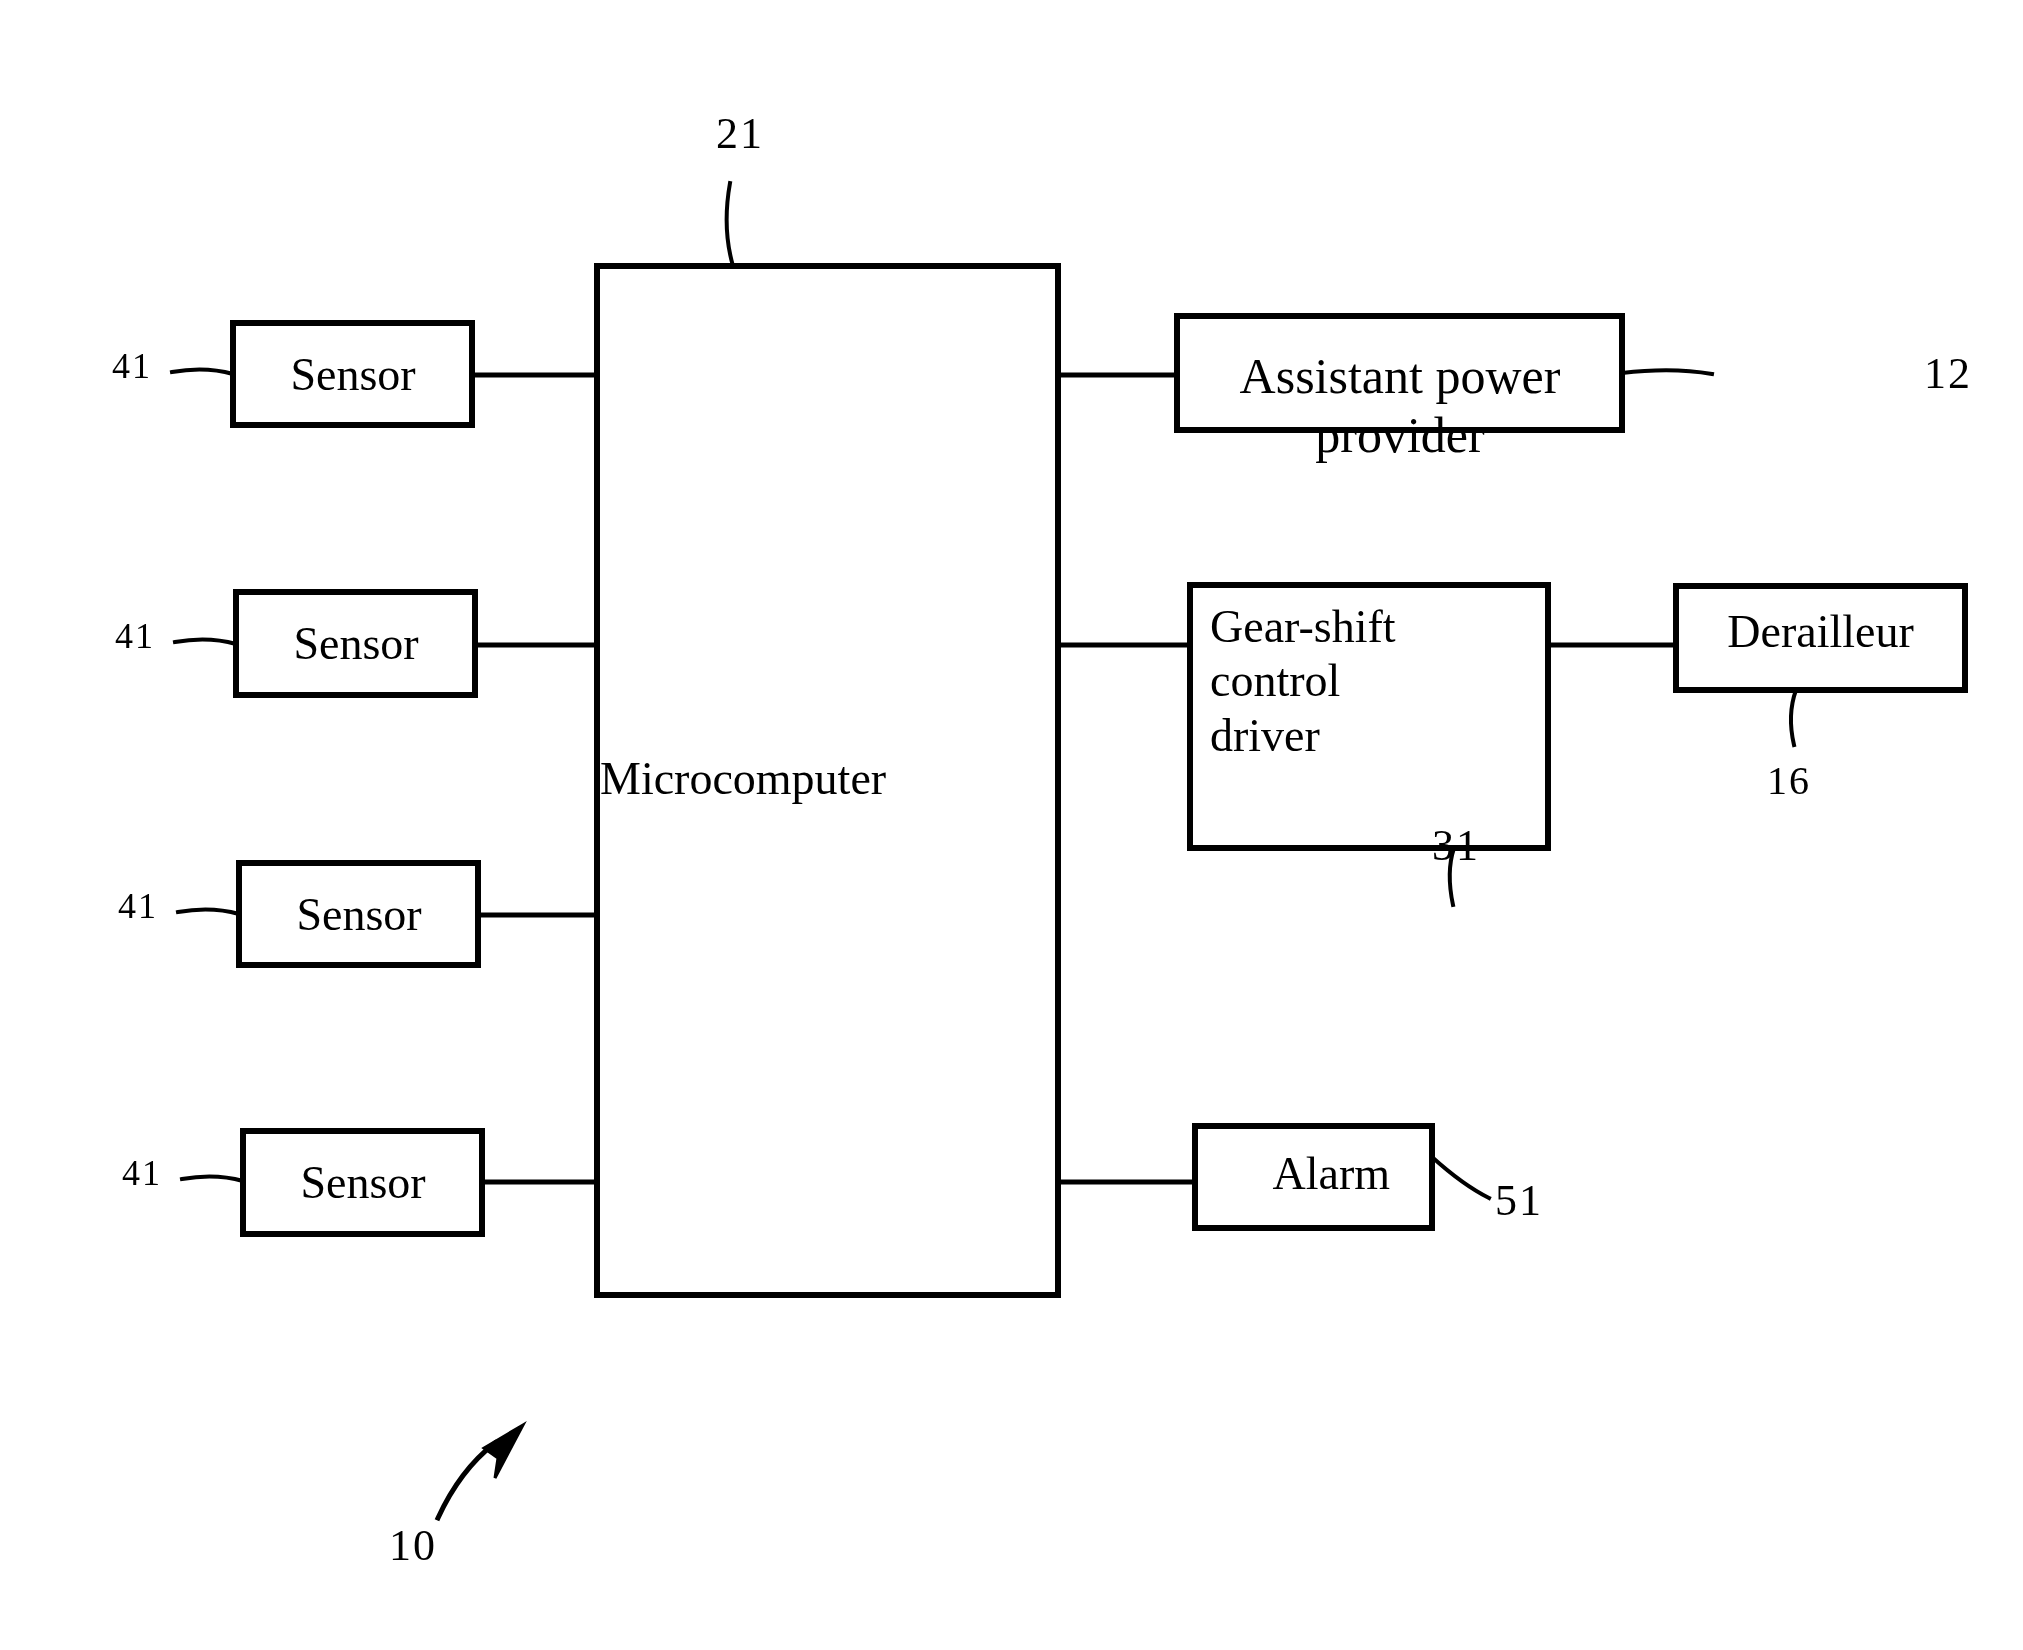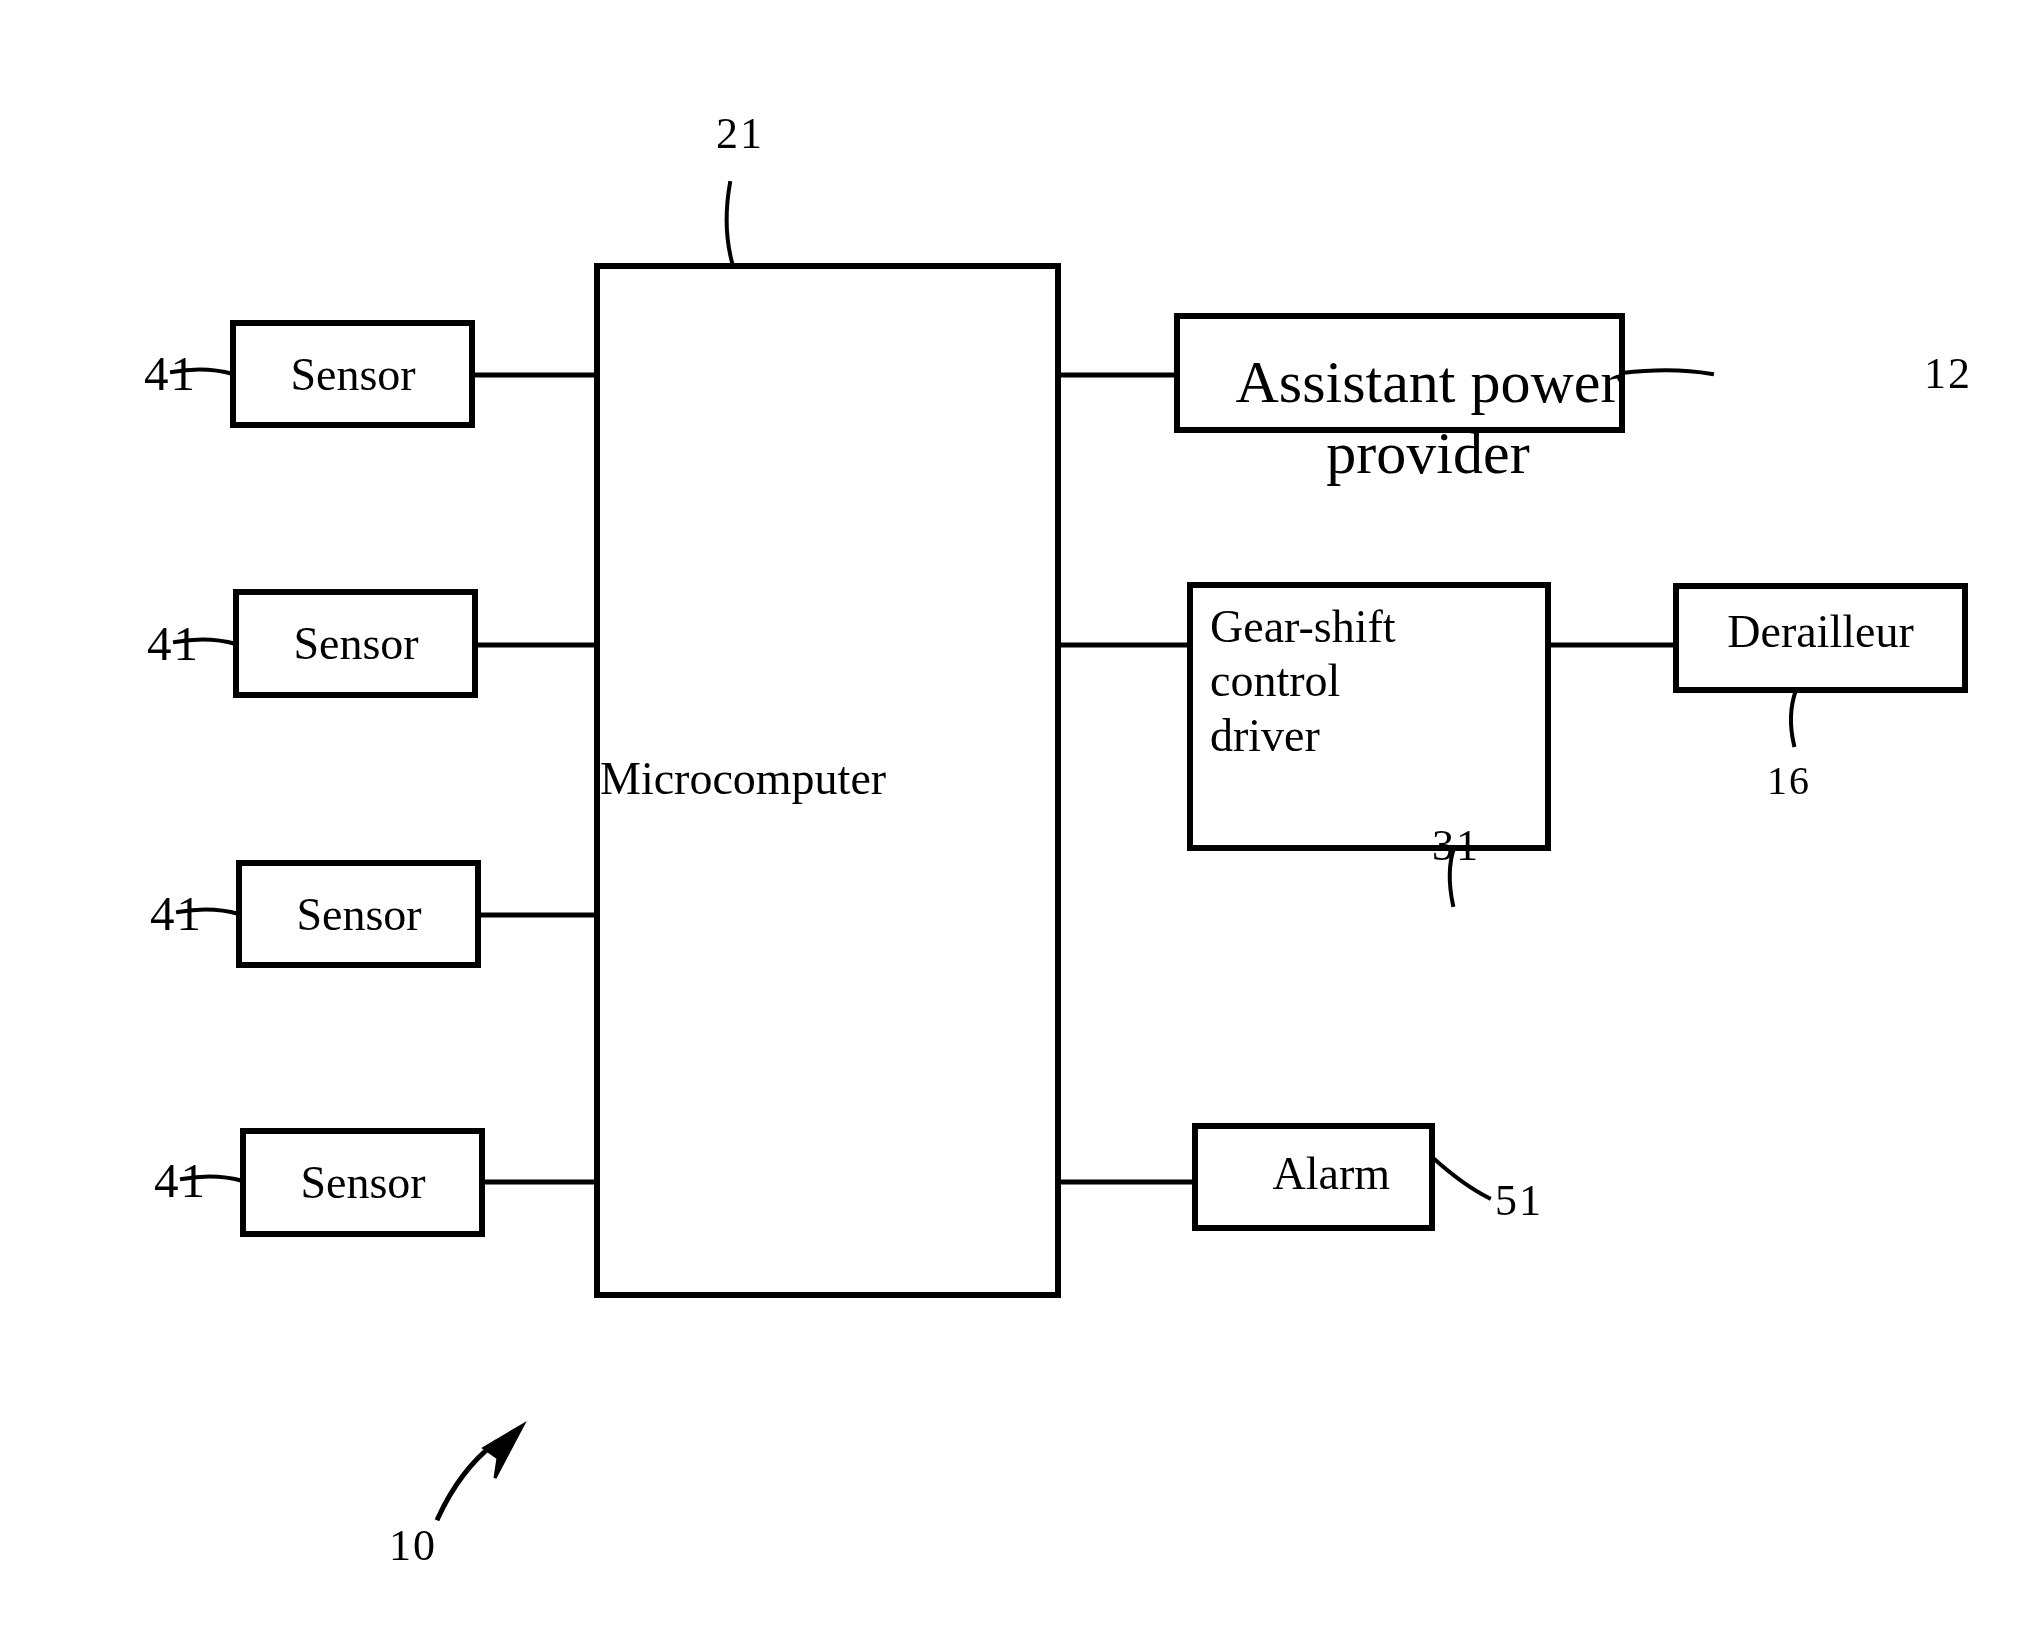--- a/index.html
+++ b/index.html
@@ -47,22 +47,21 @@
     left: 600px;
     top: 752px;
     width: 460px;
     font-size: 46px;
   }
   .assist-text {
     left: 1180px;
     top: 347px;
     width: 440px;
     text-align: center;
-    font-size: 60px;
-    padding-left: 28px;
+    font-size: 50px;
   }
   .gear-text {
     left: 1210px;
     top: 600px;
     width: 330px;
     text-align: left;
     font-size: 46px;
   }
   .derail-text {
     left: 1678px;
@@ -71,21 +70,21 @@
     text-align: center;
     font-size: 46px;
   }
   .alarm-text {
     left: 1198px;
     top: 1147px;
     width: 192px;
     text-align: right;
     font-size: 46px;
   }
-  .ref-41 { font-size: 49px; margin-left: 32px; }
+  .ref-41 { font-size: 36px; }
   .ref-21 { font-size: 44px; left: 716px; top: 108px; }
   .ref-12 { font-size: 44px; left: 1924px; top: 348px; }
   .ref-16 { font-size: 40px; left: 1767px; top: 757px; }
   .ref-31 { font-size: 44px; left: 1432px; top: 820px; }
   .ref-51 { font-size: 44px; left: 1495px; top: 1175px; }
   .ref-10 { font-size: 44px; left: 389px; top: 1520px; }
 </style>
 </head>
 <body>
 

